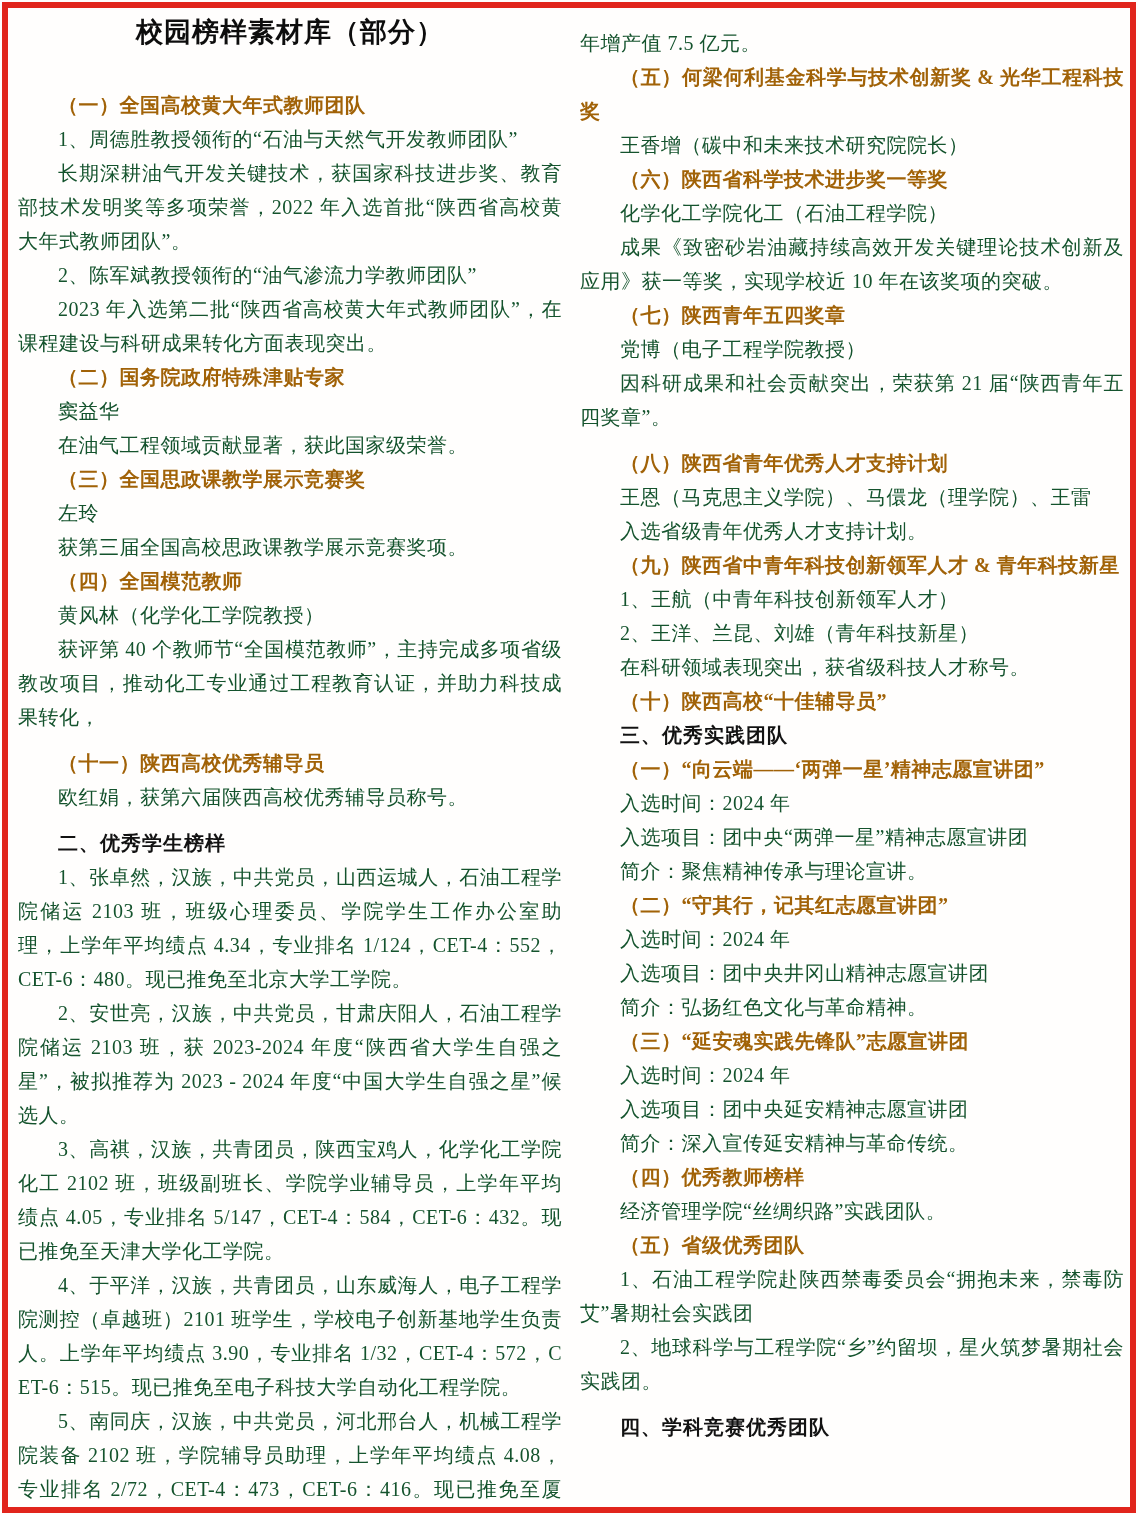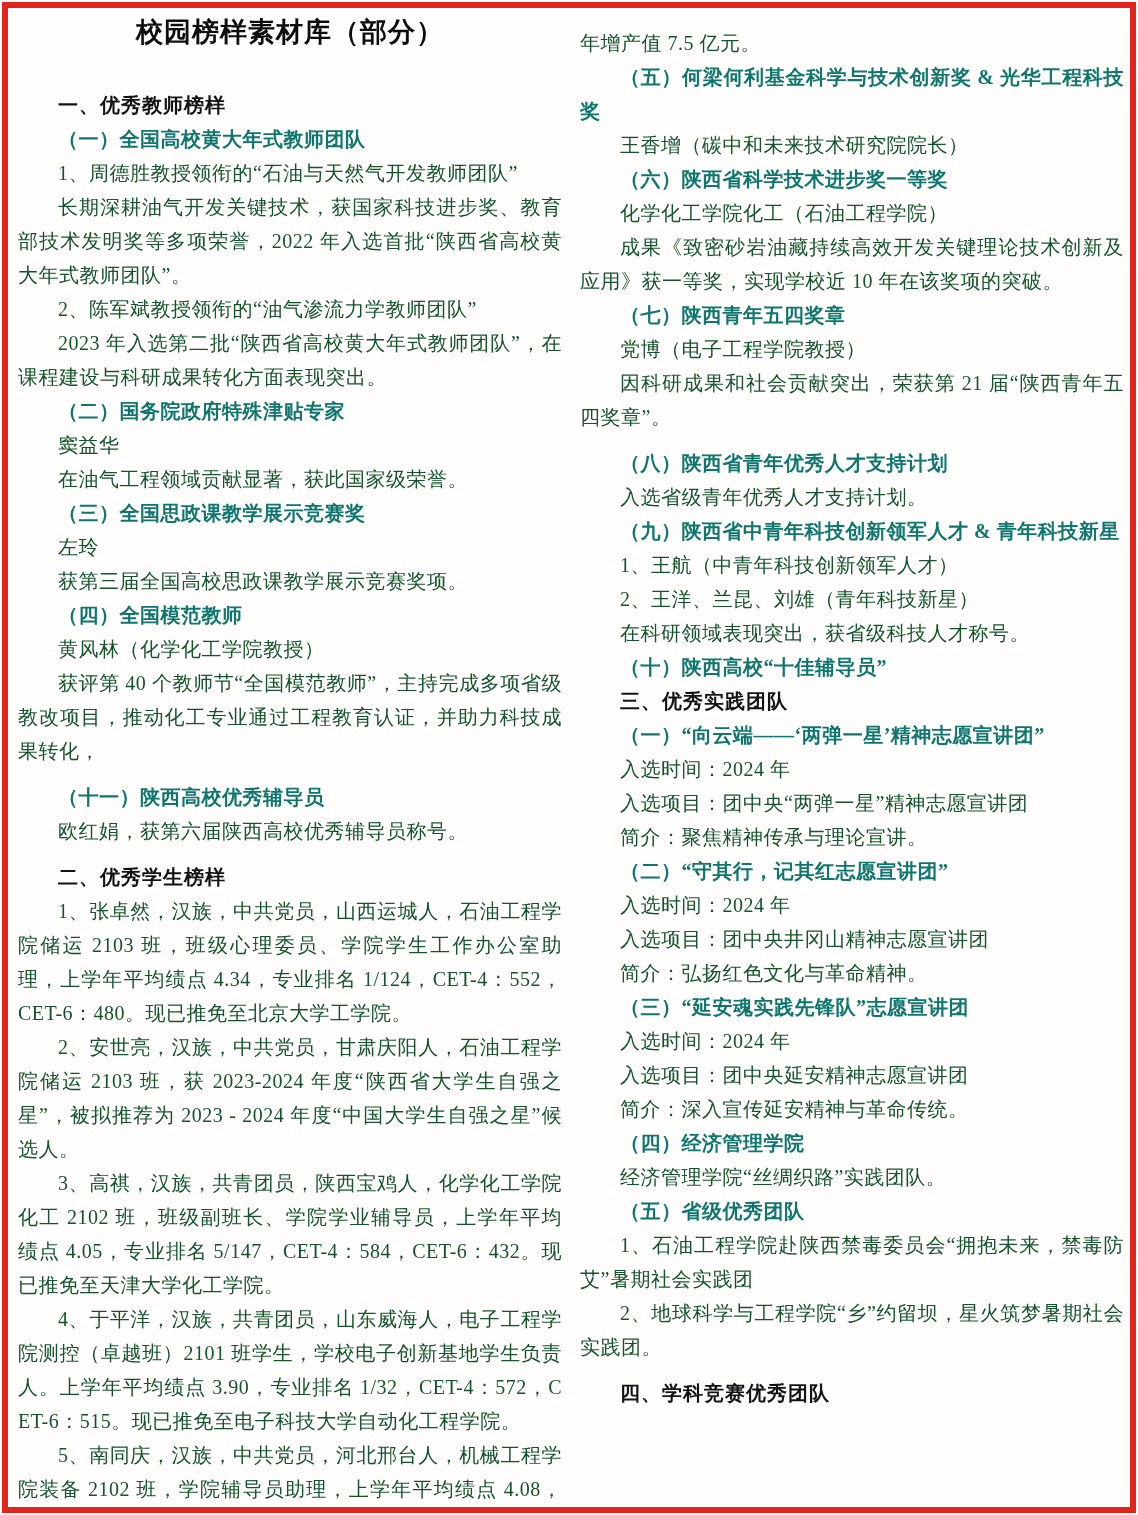--- a/index.html
+++ b/index.html
@@ -57,35 +57,34 @@
     word-break: break-all;
   }
   p.para.h1 {
     font-weight: bold;
     color: #121212;
     font-family: "Liberation Sans", "DejaVu Sans", sans-serif;
     letter-spacing: 1px;
   }
   p.para.h2 {
     font-weight: bold;
-    color: #0f766e;
+    color: #a16207;
     letter-spacing: 0.5px;
   }
   p.para.no-indent { text-indent: 0; }
   p.para.gap { margin-top: 12px; }
 </style>
 </head>
 <body>
 
 <div class="page">
   <div class="frame"></div>
   <div class="content">
     <div class="col col-left">
       <h1 class="doc-title">校园榜样素材库（部分）</h1>
-    <p class="para h1">一、优秀教师榜样</p>
         <p class="para h2">（一）全国高校黄大年式教师团队</p>
         <p class="para ">1、周德胜教授领衔的“石油与天然气开发教师团队”</p>
         <p class="para ">长期深耕油气开发关键技术，获国家科技进步奖、教育部技术发明奖等多项荣誉，2022 年入选首批“陕西省高校黄大年式教师团队”。</p>
         <p class="para ">2、陈军斌教授领衔的“油气渗流力学教师团队”</p>
         <p class="para ">2023 年入选第二批“陕西省高校黄大年式教师团队”，在课程建设与科研成果转化方面表现突出。</p>
         <p class="para h2">（二）国务院政府特殊津贴专家</p>
         <p class="para ">窦益华</p>
         <p class="para ">在油气工程领域贡献显著，获此国家级荣誉。</p>
         <p class="para h2">（三）全国思政课教学展示竞赛奖</p>
         <p class="para ">左玲</p>
@@ -106,40 +105,41 @@
         <p class="para  no-indent">年增产值 7.5 亿元。</p>
         <p class="para h2">（五）何梁何利基金科学与技术创新奖 &amp; 光华工程科技奖</p>
         <p class="para ">王香增（碳中和未来技术研究院院长）</p>
         <p class="para h2">（六）陕西省科学技术进步奖一等奖</p>
         <p class="para ">化学化工学院化工（石油工程学院）</p>
         <p class="para ">成果《致密砂岩油藏持续高效开发关键理论技术创新及应用》获一等奖，实现学校近 10 年在该奖项的突破。</p>
         <p class="para h2">（七）陕西青年五四奖章</p>
         <p class="para ">党博（电子工程学院教授）</p>
         <p class="para ">因科研成果和社会贡献突出，荣获第 21 届“陕西青年五四奖章”。</p>
         <p class="para h2 gap">（八）陕西省青年优秀人才支持计划</p>
+        <p class="para ">王恩（马克思主义学院）、马儇龙（理学院）、王雷</p>
         <p class="para ">入选省级青年优秀人才支持计划。</p>
         <p class="para h2">（九）陕西省中青年科技创新领军人才 &amp; 青年科技新星</p>
         <p class="para ">1、王航（中青年科技创新领军人才）</p>
         <p class="para ">2、王洋、兰昆、刘雄（青年科技新星）</p>
         <p class="para ">在科研领域表现突出，获省级科技人才称号。</p>
         <p class="para h2">（十）陕西高校“十佳辅导员”</p>
         <p class="para h1">三、优秀实践团队</p>
         <p class="para h2">（一）“向云端——‘两弹一星’精神志愿宣讲团”</p>
         <p class="para ">入选时间：2024 年</p>
         <p class="para ">入选项目：团中央“两弹一星”精神志愿宣讲团</p>
         <p class="para ">简介：聚焦精神传承与理论宣讲。</p>
         <p class="para h2">（二）“守其行，记其红志愿宣讲团”</p>
         <p class="para ">入选时间：2024 年</p>
         <p class="para ">入选项目：团中央井冈山精神志愿宣讲团</p>
         <p class="para ">简介：弘扬红色文化与革命精神。</p>
         <p class="para h2">（三）“延安魂实践先锋队”志愿宣讲团</p>
         <p class="para ">入选时间：2024 年</p>
         <p class="para ">入选项目：团中央延安精神志愿宣讲团</p>
         <p class="para ">简介：深入宣传延安精神与革命传统。</p>
-        <p class="para h2">（四）经济管理学院</p>
+        <p class="para h2">（四）优秀教师榜样</p>
         <p class="para ">经济管理学院“丝绸织路”实践团队。</p>
         <p class="para h2">（五）省级优秀团队</p>
         <p class="para ">1、石油工程学院赴陕西禁毒委员会“拥抱未来，禁毒防艾”暑期社会实践团</p>
         <p class="para ">2、地球科学与工程学院“乡”约留坝，星火筑梦暑期社会实践团。</p>
         <p class="para h1 gap">四、学科竞赛优秀团队</p>
       </div>
   </div>
 </div>
 
 </body></html>

